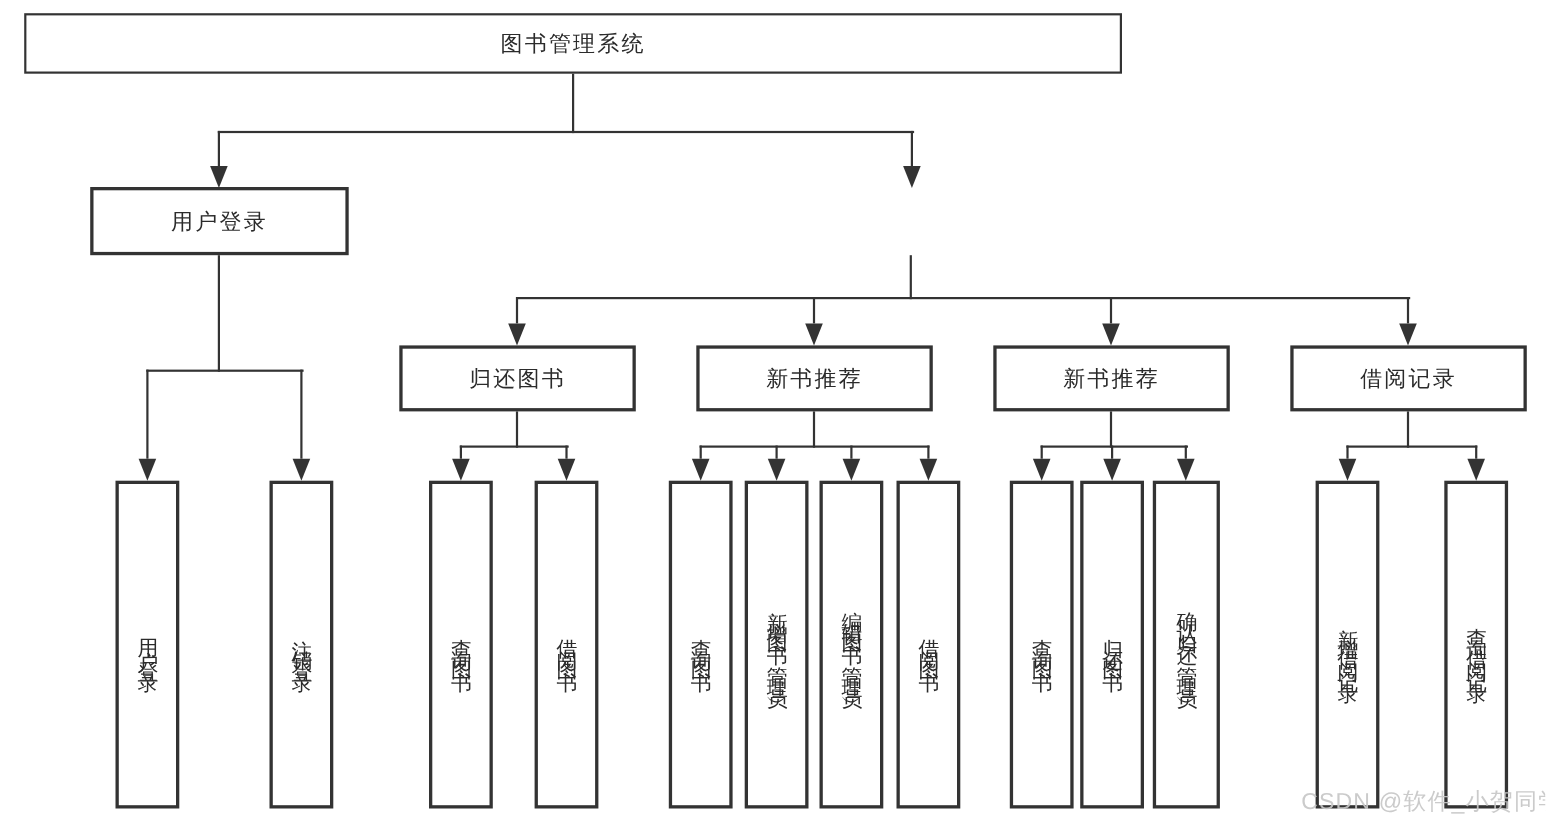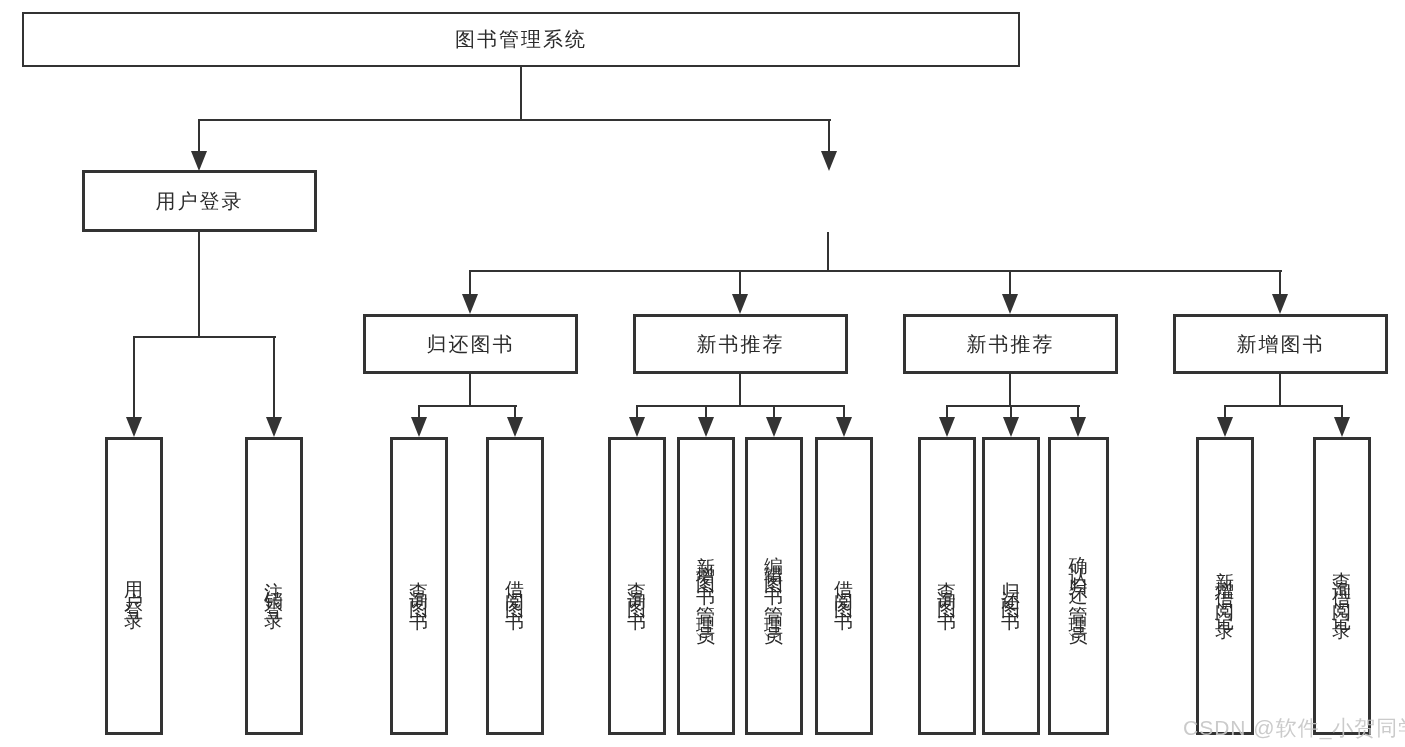--- a/index.html
+++ b/index.html
@@ -86,21 +86,21 @@
 
   <div class="box" style="left:82px; top:170px; width:235px; height:62px;">用户登录</div>
 
 
   <div class="box" style="left:363px; top:314px; width:215px; height:60px;">归还图书</div>
 
   <div class="box" style="left:633px; top:314px; width:215px; height:60px;">新书推荐</div>
 
   <div class="box" style="left:903px; top:314px; width:215px; height:60px;">新书推荐</div>
 
-  <div class="box" style="left:1173px; top:314px; width:215px; height:60px;">新增图书</div>
+  <div class="box" style="left:1173px; top:314px; width:215px; height:60px;">借阅记录</div>
 
   <div class="leaf" style="left:105px;">
     <span class="vtext">用户登录</span>
   </div>
   <div class="leaf" style="left:245px;">
     <span class="vtext">注销登录</span>
   </div>
 
   <div class="leaf" style="left:390px;">
     <span class="vtext">查询图书</span>

